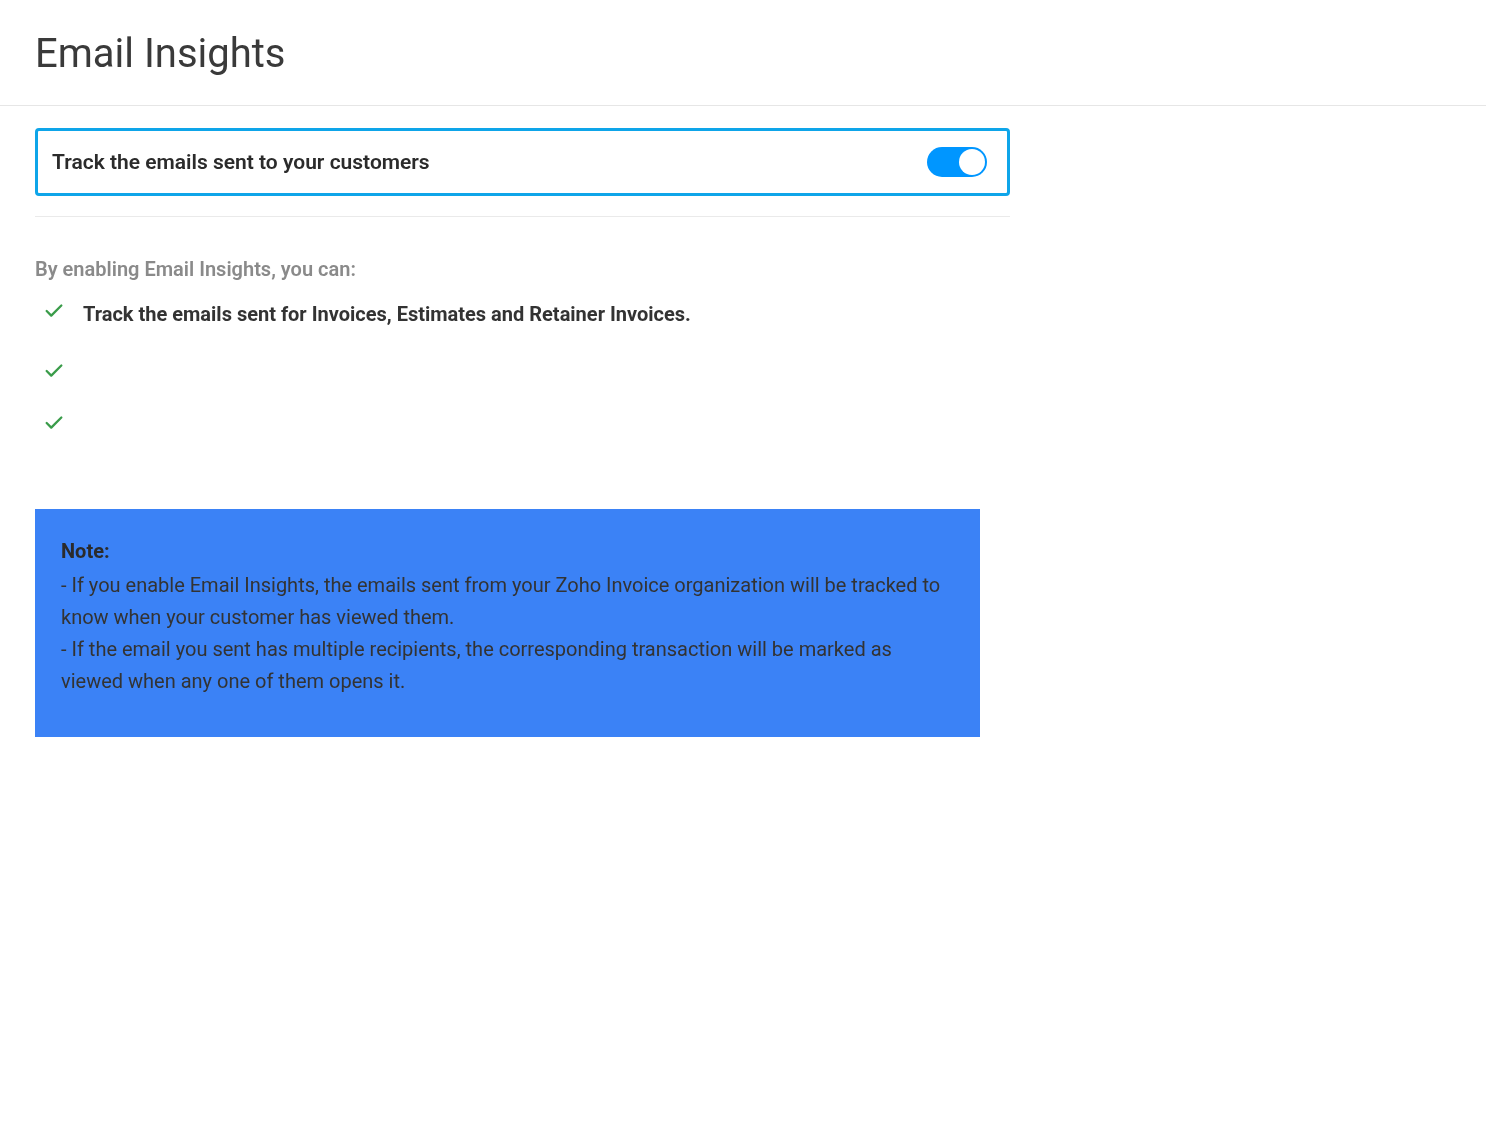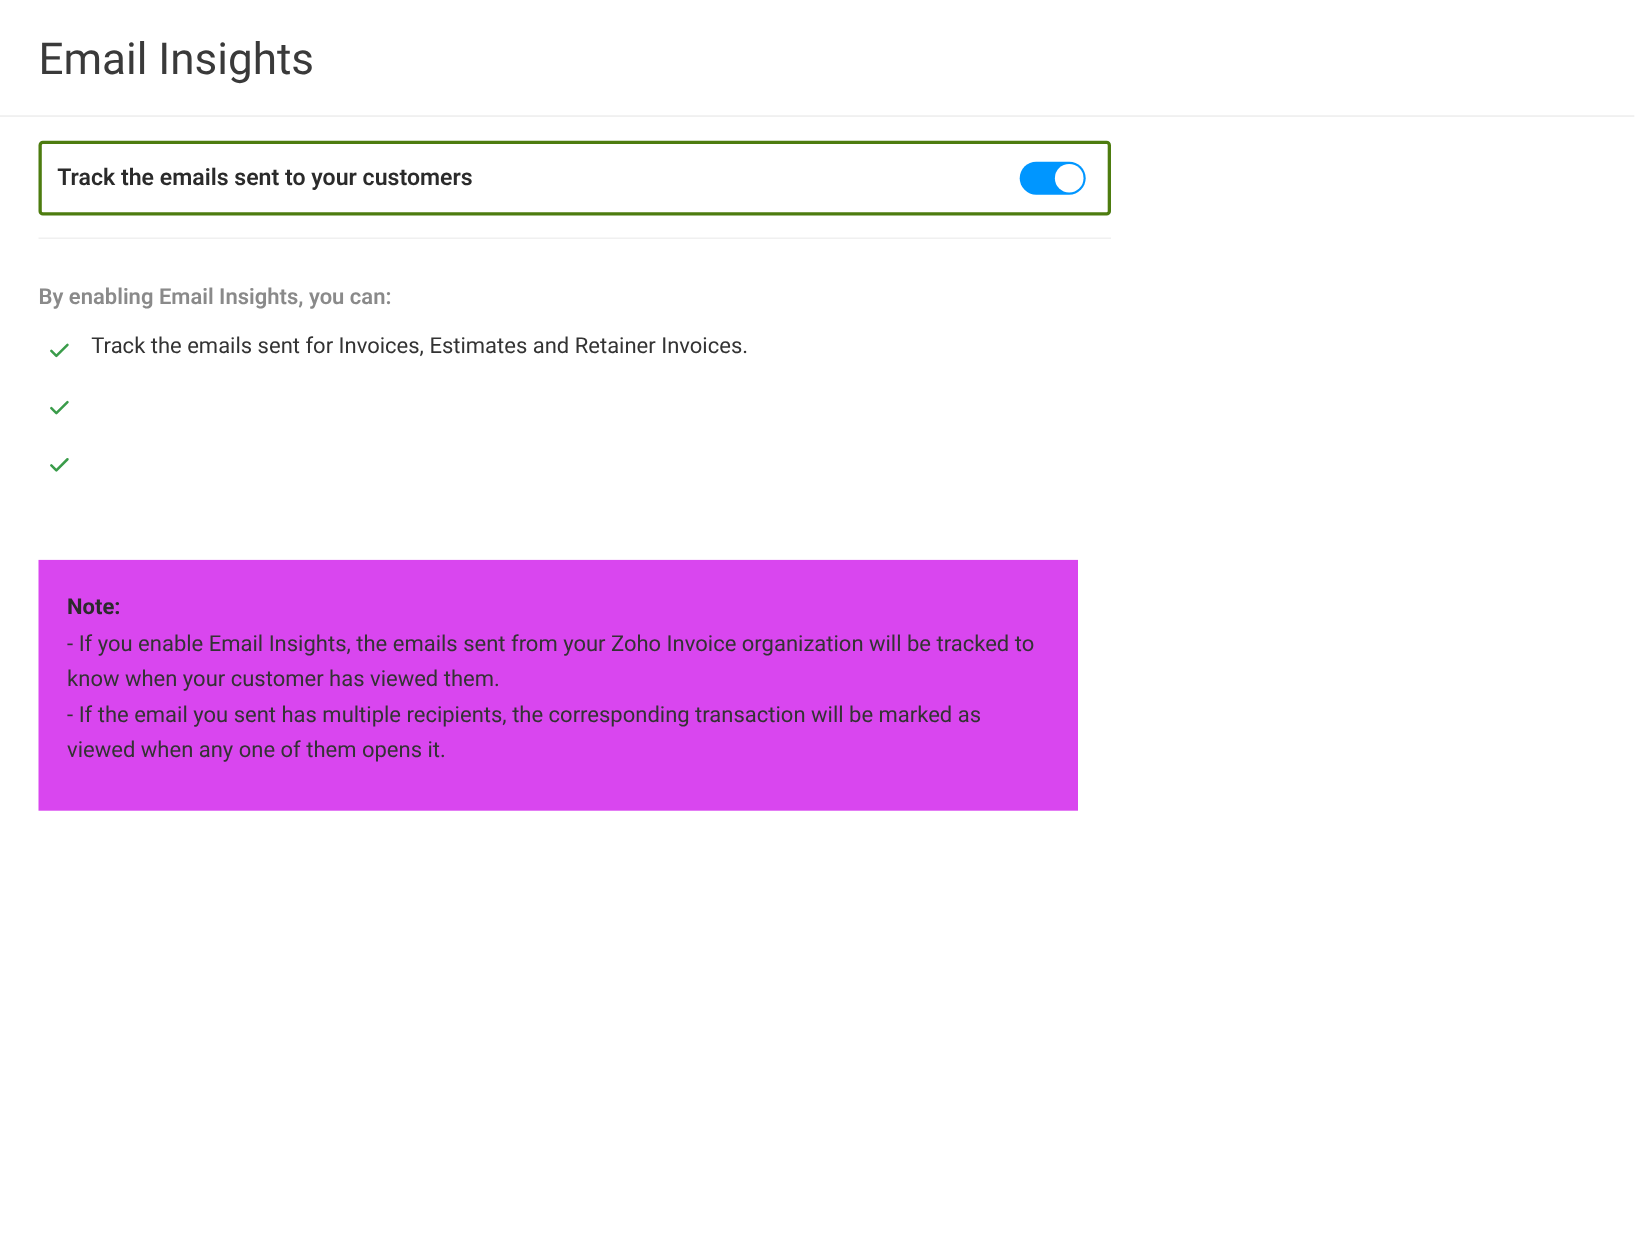--- a/index.html
+++ b/index.html
@@ -21,21 +21,21 @@
       font-weight: 400;
       color: #3a3a3a;
       margin-bottom: 28px;
     }
     .divider-full {
       border: none;
       border-top: 1px solid #e6e6e6;
       margin: 0 -35px 22px -35px;
     }
     .toggle-card {
-      border: 3px solid #4d7c0f;
+      border: 3px solid #0ea5e9;
       border-radius: 4px;
       padding: 16px 20px 16px 14px;
       display: flex;
       align-items: center;
       justify-content: space-between;
       width: 975px;
       margin-bottom: 20px;
     }
     .toggle-label {
       font-size: 21px;
@@ -71,38 +71,39 @@
       font-weight: 600;
       color: #8a8a8a;
       margin-bottom: 17px;
     }
     .feature-list {
       list-style: none;
       width: 960px;
     }
     .feature-item {
       display: flex;
-      align-items: flex-end;
+      align-items: flex-start;
       margin-bottom: 28px;
+      font-weight: bold;
     }
     .check-icon {
       flex-shrink: 0;
       width: 22px;
       height: 22px;
       margin-right: 18px;
       margin-top: 2px;
       margin-left: 8px;
     }
     .feature-text {
       font-size: 20px;
       color: #333333;
       line-height: 1.6;
     }
     .note-box {
-      background: #d946ef;
+      background: #3b82f6;
       width: 945px;
       padding: 30px 26px 40px 26px;
       margin-top: 75px;
     }
     .note-title {
       font-size: 20px;
       font-weight: 700;
       color: #2b2b2b;
       margin-bottom: 6px;
     }

